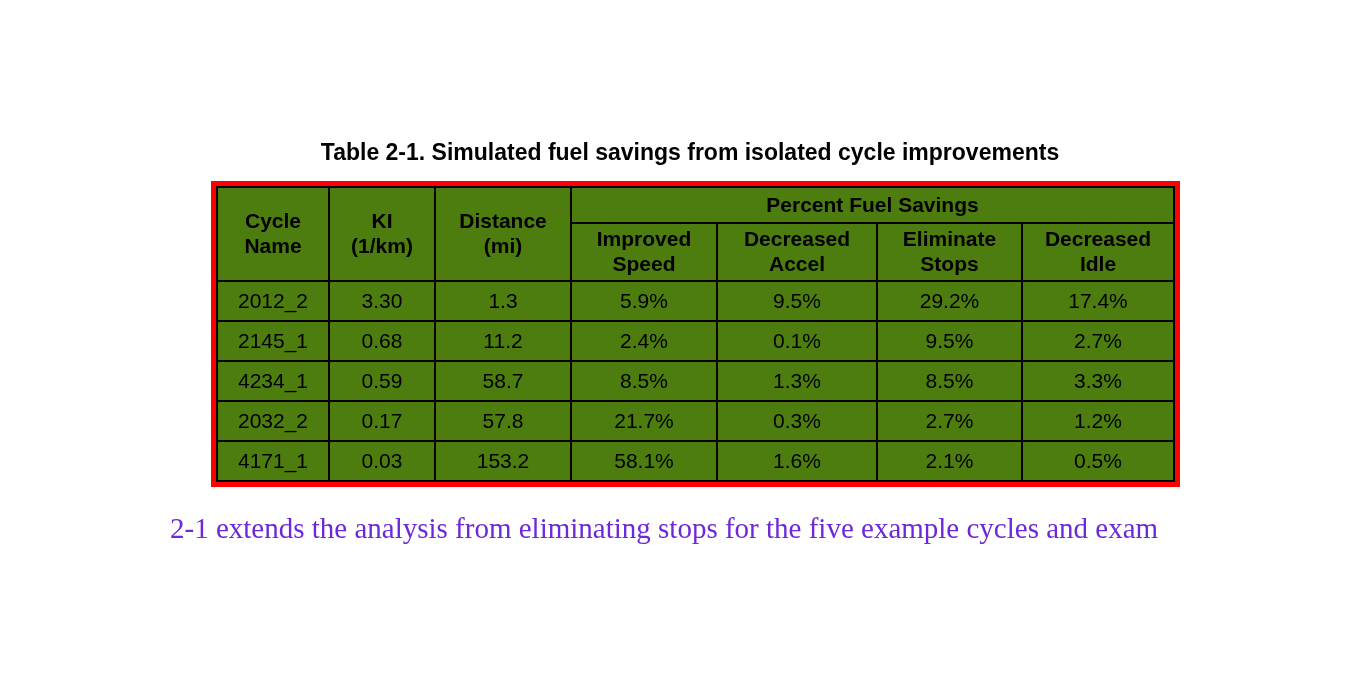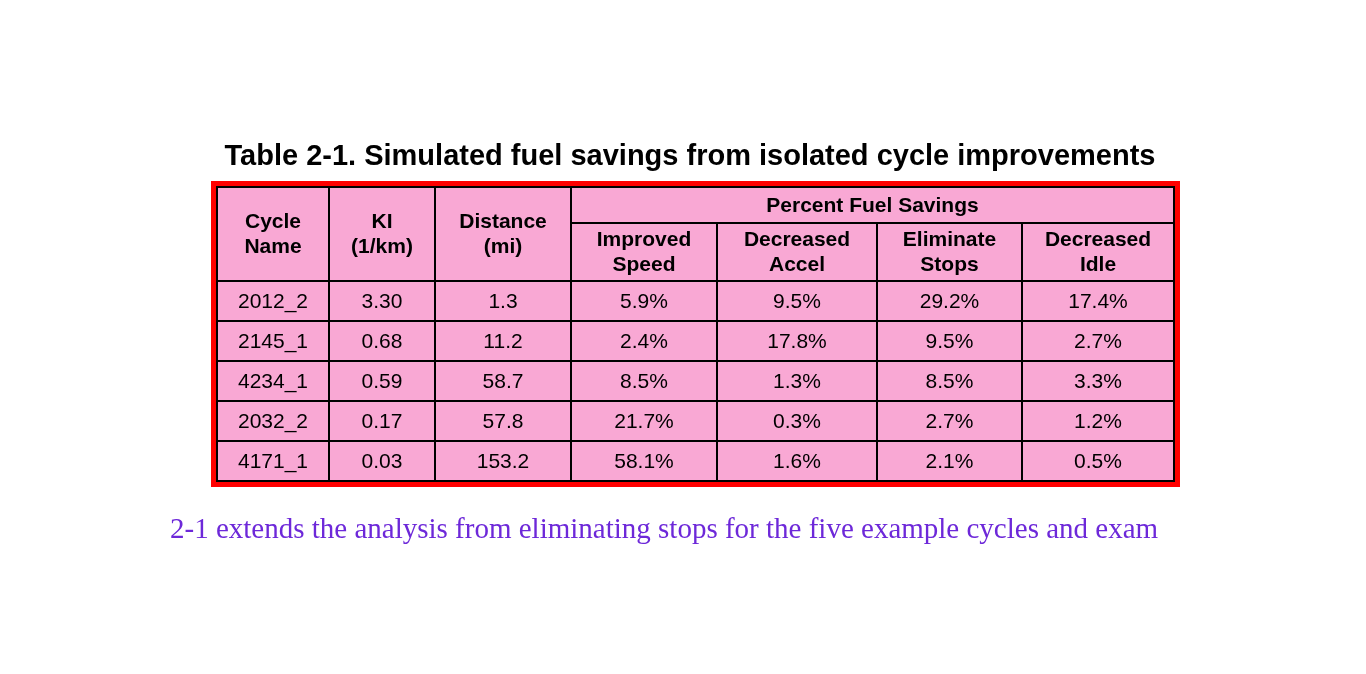--- a/index.html
+++ b/index.html
@@ -17,38 +17,38 @@
 
   
   .table-title {
     position: absolute;
     left: 140px;
     top: 139px;
     width: 1100px;
     text-align: center;
     font-family: "Liberation Sans", sans-serif;
     font-weight: bold;
-    font-size: 29px;
+    font-size: 23px;
     color: #000000;
     letter-spacing: 0px;
   }
 
   
   .table-frame {
     position: absolute;
     left: 211px;
     top: 181px;
     border: 5px solid #ff0000;
     background: #ffffff;
   }
 
   table.fuel-table {
     border-collapse: collapse;
     table-layout: fixed;
-    background: #f9a8d4;
+    background: #4d7c0f;
   }
   table.fuel-table th,
   table.fuel-table td {
     border: 2px solid #000000;
     padding: 0 4px;
     text-align: center;
     vertical-align: middle;
     color: #000000;
     overflow: hidden;
   }
@@ -130,21 +130,21 @@
         <td>5.9%</td>
         <td>9.5%</td>
         <td>29.2%</td>
         <td>17.4%</td>
       </tr>
       <tr class="data-row">
         <td>2145_1</td>
         <td>0.68</td>
         <td>11.2</td>
         <td>2.4%</td>
-        <td>17.8%</td>
+        <td>0.1%</td>
         <td>9.5%</td>
         <td>2.7%</td>
       </tr>
       <tr class="data-row">
         <td>4234_1</td>
         <td>0.59</td>
         <td>58.7</td>
         <td>8.5%</td>
         <td>1.3%</td>
         <td>8.5%</td>

